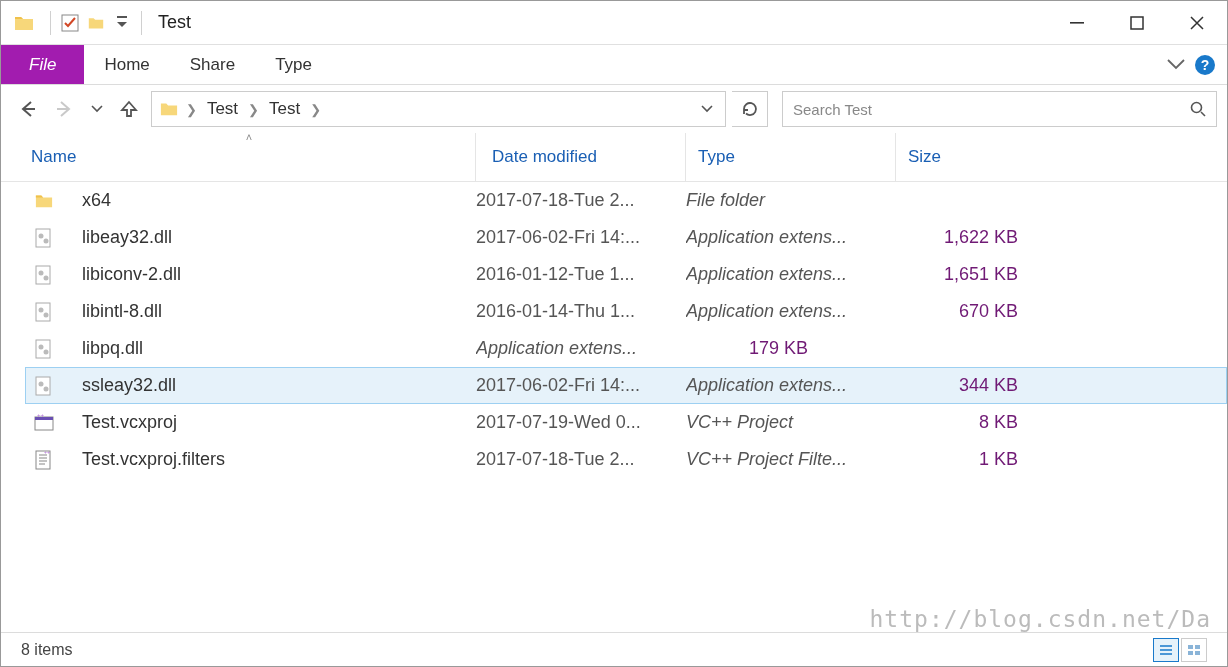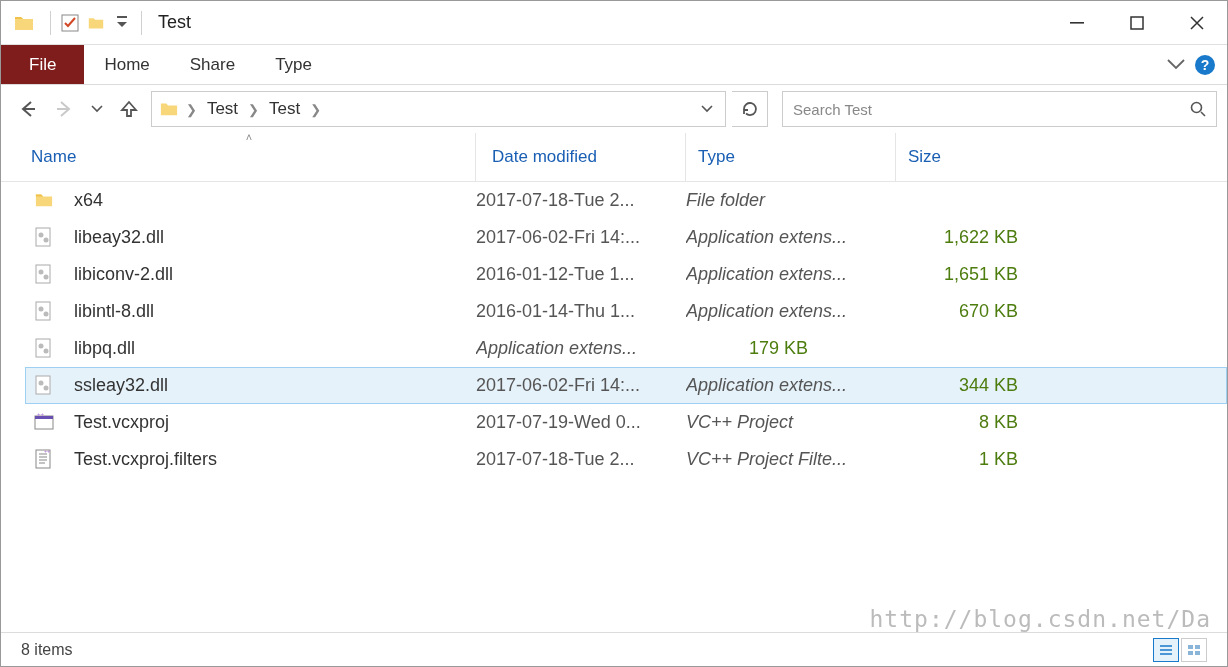--- a/index.html
+++ b/index.html
@@ -47,23 +47,24 @@
     border-bottom: 1px solid #dcdcdc;
     background: #fff;
   }
   .ribbon-tab {
     padding: 0 20px;
     display:flex; align-items:center;
     font-size: 17px;
     color: #333;
   }
   .ribbon-tab.file {
-    background: #7f1d1d;
+    background: #a21caf;
     color: #fff;
     padding: 4px 28px;
+    font-style: italic;
   }
   .ribbon-right {
     margin-left: auto;
     display:flex; align-items:center;
     padding-right: 12px;
     gap: 10px;
   }
   .help-circle {
     width: 20px; height: 20px; border-radius: 50%;
     background:#1979ca; color:#fff;
@@ -139,24 +140,24 @@
     height: 37px;
     font-size: 18px;
     color:#333;
     border: 1px solid transparent;
   }
   .row.selected {
     background: #e6f2fa;
     border: 1px solid #9dd0f2;
   }
   .cell { overflow:hidden; white-space:nowrap; text-overflow:ellipsis; }
-  .cell.name { width: 450px; display:flex; align-items:flex-start; gap: 20px; padding-left: 8px;}
+  .cell.name { width: 450px; display:flex; align-items:flex-end; gap: 28px; padding-left: 8px;}
   .cell.date { width: 210px; color:#555; }
   .cell.type { width: 210px; color:#555;font-style:italic; }
-  .cell.size { width: 130px; color:#4d7c0f; text-align:right; padding-right: 8px; }
+  .cell.size { width: 130px; color:#701a75; text-align:right; padding-right: 8px; }
   .ficon { width:20px; height:20px; flex:0 0 20px; display:flex; align-items:center; justify-content:center; }
   .statusbar {
     position:absolute;
     bottom:0; left:0; right:0;
     height: 34px;
     border-top: 1px solid #dcdcdc;
     display:flex; align-items:center;
     padding: 0 20px;
     font-size: 16px;
     color:#444;

